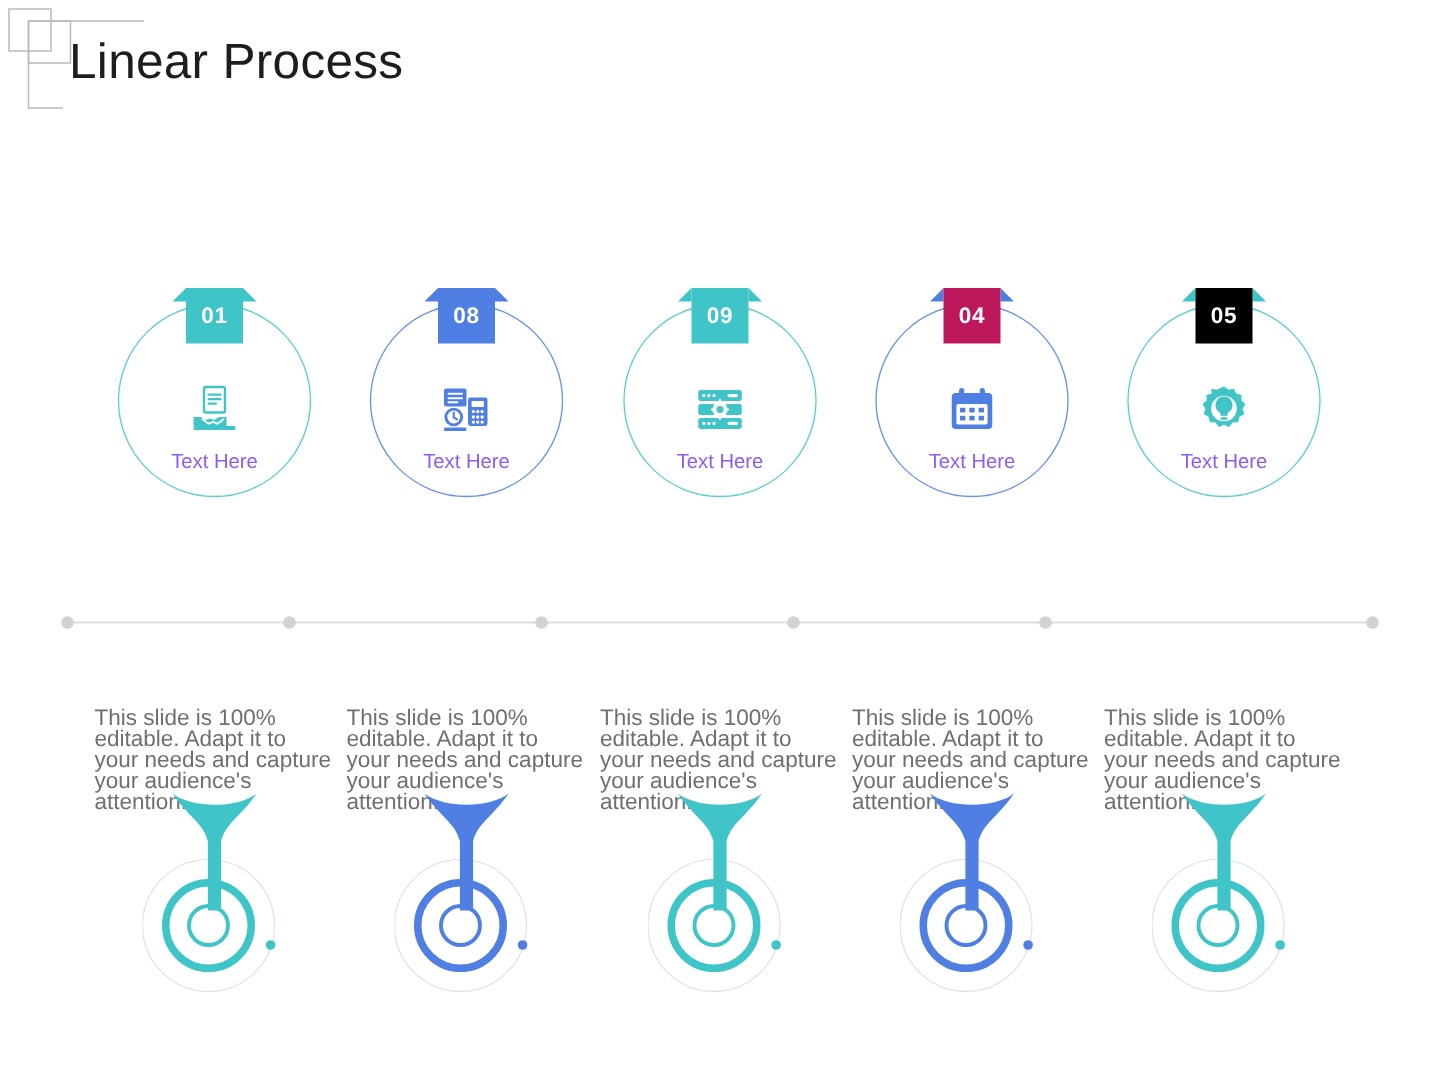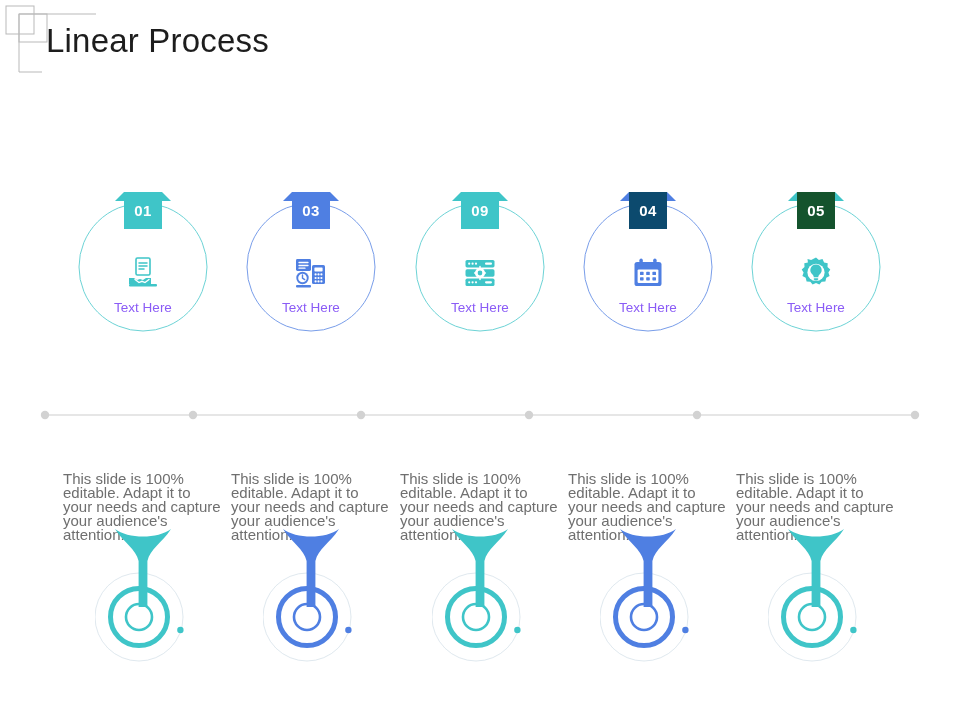--- a/index.html
+++ b/index.html
@@ -254,21 +254,21 @@
     <div class="funnel"><svg viewBox="0 0 58 82" width="58" height="82">
     <path fill="#4F7FE2" d="M1 2 C10 16, 22 22, 24.6 34 L24.6 80 L33.4 80 L33.4 34 C36 22, 48 16, 57 2 C44 12, 14 12, 1 2 Z"></path>
   </svg></div>
     <div class="node-circle">
       <svg class="node-ring" viewBox="0 0 130 130">
         <circle cx="65" cy="65" r="64" fill="#ffffff" stroke="#4F7FE2" stroke-width="0.9" opacity="0.85"></circle>
       </svg>
       <div class="badge" style="color:#4F7FE2">
         <span class="badge-tail-l"></span>
         <span class="badge-tail-r"></span>
-        <span class="badge-box" style="background:#4F7FE2">03</span>
+        <span class="badge-box" style="background:#4F7FE2">08</span>
       </div>
       <div class="node-icon">
               <svg viewBox="0 0 34 34" width="34" height="34">
         <rect x="2" y="3" width="15" height="12" rx="1.4" fill="#4F7FE2"></rect>
         <path d="M5 6.5h9M5 9.5h9M5 12.2h6" stroke="#ffffff" stroke-width="1.3" stroke-linecap="round"></path>
         <rect x="18" y="9" width="13" height="19" rx="1.6" fill="#4F7FE2"></rect>
         <rect x="20.4" y="11.4" width="8.2" height="4" rx="0.7" fill="#ffffff"></rect>
         <circle cx="21.6" cy="18.4" r="1.1" fill="#ffffff"></circle>
                 <circle cx="24.5" cy="18.4" r="1.1" fill="#ffffff"></circle>
                 <circle cx="27.4" cy="18.4" r="1.1" fill="#ffffff"></circle>
@@ -339,21 +339,21 @@
     <div class="funnel"><svg viewBox="0 0 58 82" width="58" height="82">
     <path fill="#4F7FE2" d="M1 2 C10 16, 22 22, 24.6 34 L24.6 80 L33.4 80 L33.4 34 C36 22, 48 16, 57 2 C44 12, 14 12, 1 2 Z"></path>
   </svg></div>
     <div class="node-circle">
       <svg class="node-ring" viewBox="0 0 130 130">
         <circle cx="65" cy="65" r="64" fill="#ffffff" stroke="#4F7FE2" stroke-width="0.9" opacity="0.85"></circle>
       </svg>
       <div class="badge" style="color:#4F7FE2">
         <span class="badge-tail-l"></span>
         <span class="badge-tail-r"></span>
-        <span class="badge-box" style="background:#0c4a6e">04</span>
+        <span class="badge-box" style="background:#be185d">04</span>
       </div>
       <div class="node-icon">
               <svg viewBox="0 0 34 34" width="34" height="34">
         <rect x="3.5" y="6" width="27" height="24" rx="2.6" fill="#4F7FE2"></rect>
         <rect x="8.4" y="2.6" width="3.4" height="7.2" rx="1.7" fill="#4F7FE2"></rect>
         <rect x="22.2" y="2.6" width="3.4" height="7.2" rx="1.7" fill="#4F7FE2"></rect>
         <rect x="6.6" y="13.4" width="20.8" height="13.6" rx="1.2" fill="#ffffff"></rect>
         <g fill="#4F7FE2">
           <rect x="9" y="15.8" width="3.6" height="3.2" rx="0.6"></rect>
           <rect x="15.2" y="15.8" width="3.6" height="3.2" rx="0.6"></rect>
@@ -377,21 +377,21 @@
     <div class="funnel"><svg viewBox="0 0 58 82" width="58" height="82">
     <path fill="#3FC5C8" d="M1 2 C10 16, 22 22, 24.6 34 L24.6 80 L33.4 80 L33.4 34 C36 22, 48 16, 57 2 C44 12, 14 12, 1 2 Z"></path>
   </svg></div>
     <div class="node-circle">
       <svg class="node-ring" viewBox="0 0 130 130">
         <circle cx="65" cy="65" r="64" fill="#ffffff" stroke="#3FC5C8" stroke-width="0.9" opacity="0.85"></circle>
       </svg>
       <div class="badge" style="color:#3FC5C8">
         <span class="badge-tail-l"></span>
         <span class="badge-tail-r"></span>
-        <span class="badge-box" style="background:#14532d">05</span>
+        <span class="badge-box" style="background:#000000">05</span>
       </div>
       <div class="node-icon">
               <svg viewBox="0 0 34 34" width="34" height="34">
         <path fill="#3FC5C8" d="M17 1.6l2.9 2.3 3.6-.8 1.6 3.3 3.6.9-.2 3.7 2.8 2.4-1.9 3.2 1.2 3.5-3.3 1.7-.9 3.6-3.7.3-2.3 2.9-3.4-1.5-3.4 1.5-2.3-2.9-3.7-.3-.9-3.6-3.3-1.7 1.2-3.5-1.9-3.2 2.8-2.4-.2-3.7 3.6-.9L8.5 3.1l3.6.8z"></path>
         <circle cx="17" cy="16.4" r="8.6" fill="#ffffff"></circle>
         <path fill="#3FC5C8" d="M17 8.4a5.7 5.7 0 00-3.3 10.3c.6.5 1 1.2 1 2v.5h4.6v-.5c0-.8.4-1.5 1-2A5.7 5.7 0 0017 8.4z"></path>
         <rect x="14.7" y="22.2" width="4.6" height="1.7" rx="0.8" fill="#3FC5C8"></rect>
         <rect x="15.3" y="24.6" width="3.4" height="1.5" rx="0.7" fill="#3FC5C8"></rect>
       </svg>
             </div>

